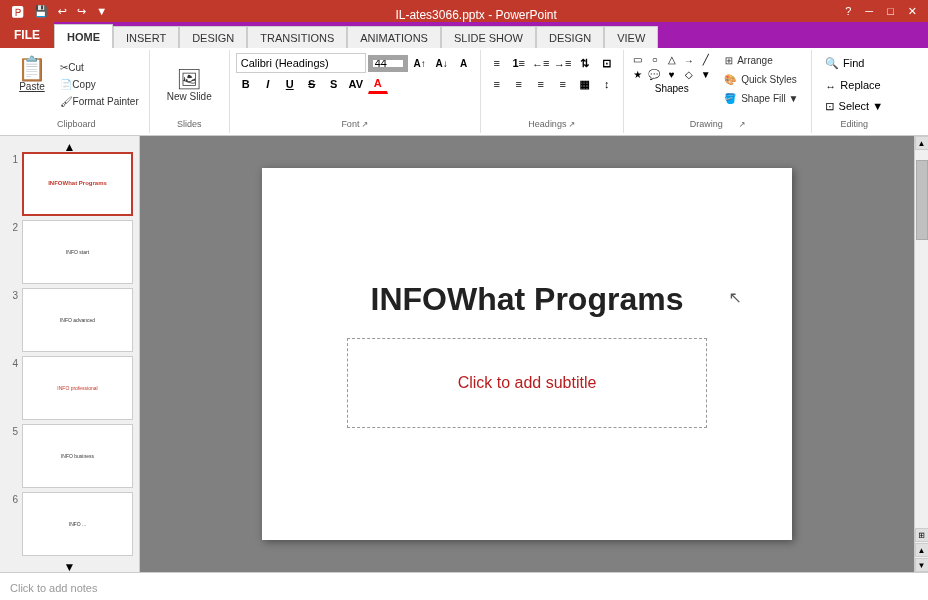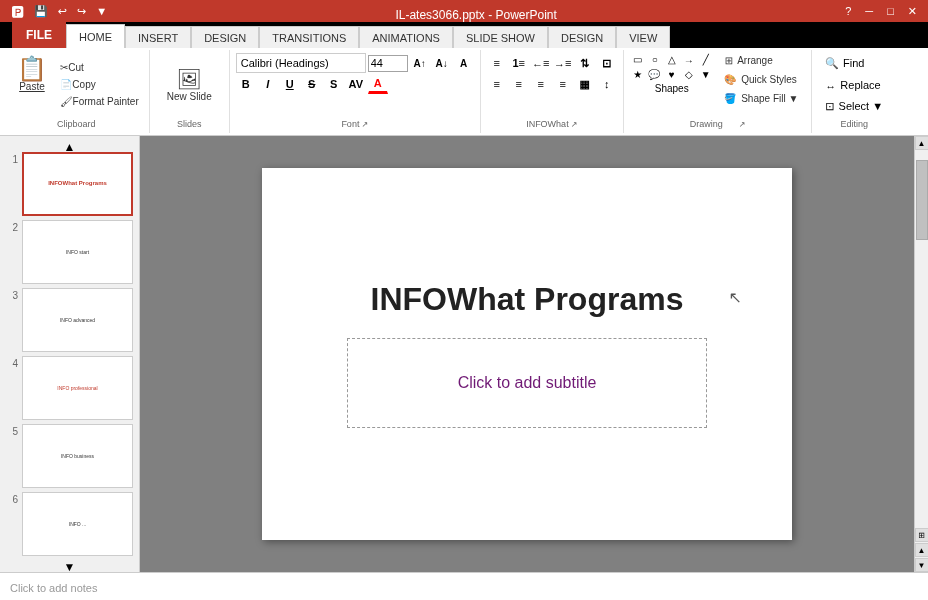--- a/index.html
+++ b/index.html
@@ -16,25 +16,25 @@
       color: white;
     }
     .title-bar-left { display: flex; align-items: center; gap: 6px; }
     .title-bar-center { flex: 1; text-align: center; font-size: 12px; margin-top: 8px; }
     .title-bar-right { display: flex; gap: 8px; font-size: 13px; }
     .quick-access { display: flex; gap: 4px; align-items: center; }
     .qa-btn { color: white; font-size: 11px; cursor: pointer; padding: 1px 3px; }
 
     
     .ribbon-tabs {
-      background: #000000;
+      background: #a21caf;
       height: 26px;
       display: flex;
       align-items: flex-end;
-      padding-left: 12px;
+      padding-left: 0;
     }
     .file-tab {
       background: #c0392b;
       color: white;
       padding: 4px 14px;
       font-size: 12px;
       font-weight: bold;
       height: 26px;
       display: flex;
       align-items: center;
@@ -48,21 +48,21 @@
       height: 22px;
       display: flex;
       align-items: center;
       cursor: pointer;
       border-top: 1px solid #ccc;
       border-left: 1px solid #ccc;
       border-right: 1px solid #ccc;
     }
     .ribbon-tab.active {
       background: white;
-      font-weight: normal;
+      font-weight: bold;
       height: 24px;
     }
 
     
     .ribbon {
       background: white;
       border-bottom: 1px solid #ccc;
       display: flex;
       align-items: stretch;
       padding: 2px 4px;
@@ -108,21 +108,21 @@
     .font-row { display: flex; align-items: center; gap: 2px; margin: 1px 0; }
     .font-select {
       border: 1px solid #ccc;
       padding: 1px 4px;
       font-size: 11px;
       width: 130px;
       height: 20px;
       background: white;
     }
     .size-select {
-      border: 1px solid #a3a3a3;
+      border: 5px solid #a3a3a3;
       padding: 1px 2px;
       font-size: 11px;
       width: 40px;
       height: 17px;
       background: white;
     }
     .fmt-btn {
       width: 20px;
       height: 20px;
       border: 1px solid transparent;
@@ -218,21 +218,21 @@
       color: #222;
       text-align: center;
     }
     .slide-subtitle-box {
       border: 1px dashed #999;
       width: 360px;
       height: 90px;
       display: flex;
       align-items: center;
       justify-content: center;
-      color: #701a75;
+      color: #b91c1c;
       font-size: 16px;
     }
 
     
     .notes-area {
       background: white;
       border-top: 1px solid #ccc;
       height: 30px;
       display: flex;
       align-items: center;
@@ -402,21 +402,21 @@
       <div class="font-row">
         <div class="fmt-btn">≡</div>
         <div class="fmt-btn" style="text-align:center;">≡</div>
         <div class="fmt-btn">≡</div>
         <div class="fmt-btn">≡</div>
         <div class="fmt-btn">▦</div>
         <div class="fmt-btn">↕</div>
       </div>
     </div>
     <div class="ribbon-group-label" style="display:flex; align-items:center; justify-content:center; gap:2px;">
-      <span>INFOWhat</span>
+      <span>Headings</span>
       <span style="font-size:8px; cursor:pointer;">↗</span>
     </div>
   </div>
 
   <div style="display:flex; flex-direction:column; border-right:1px solid #e0e0e0; padding: 2px 6px; min-width:160px;">
     <div style="flex:1; display:flex; gap:4px; align-items:stretch;">
       <div style="display:flex; flex-direction:column; align-items:center;">
         <div class="shapes-grid">
           <div class="shape-item">▭</div>
           <div class="shape-item">○</div>

